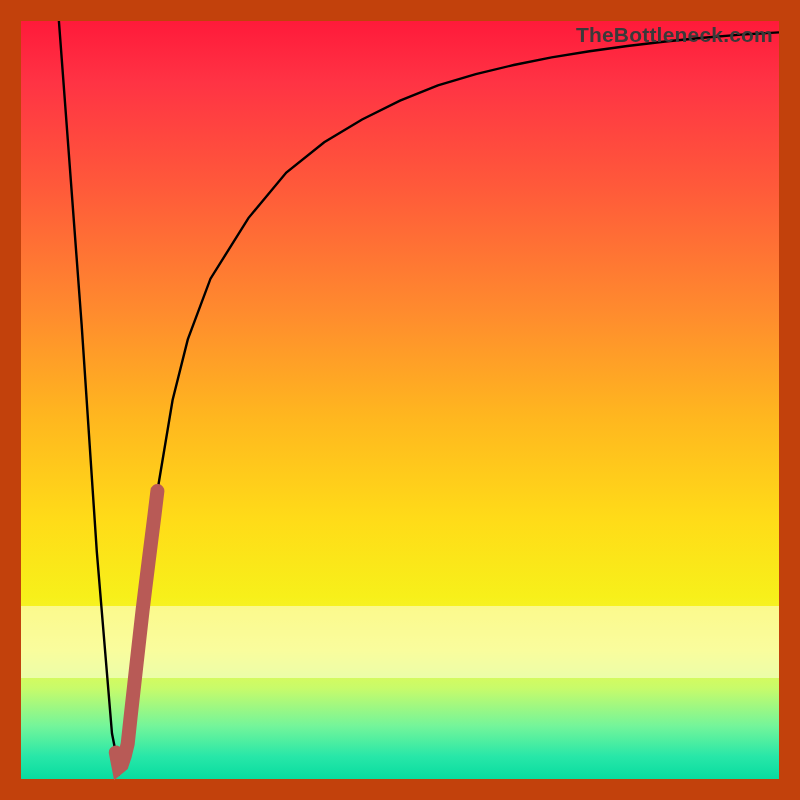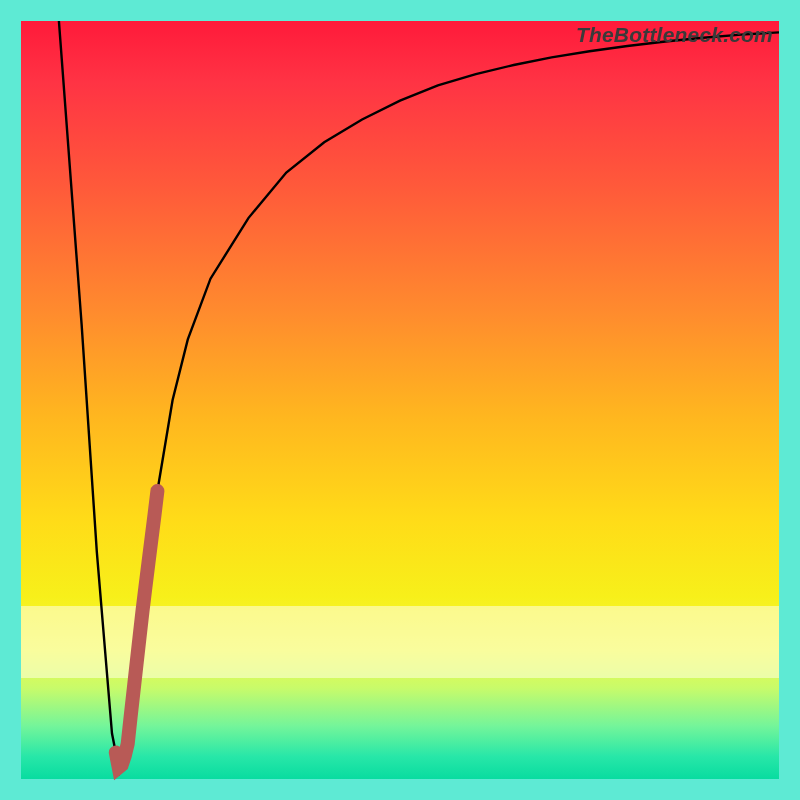--- a/index.html
+++ b/index.html
@@ -8,22 +8,21 @@
     width: 800px;
     height: 800px;
     background: #000;
     overflow: hidden;
     font-family: Arial, Helvetica, sans-serif;
   }
   .frame {
     position: relative;
     width: 800px;
     height: 800px;
-    background: #5eead4;
-    font-style: italic;
+    background: #c2410c;
   }
   .plot-area {
     position: absolute;
     left: 21px;
     top: 21px;
     width: 758px;
     height: 758px;
     
     background: linear-gradient(
       to bottom,

